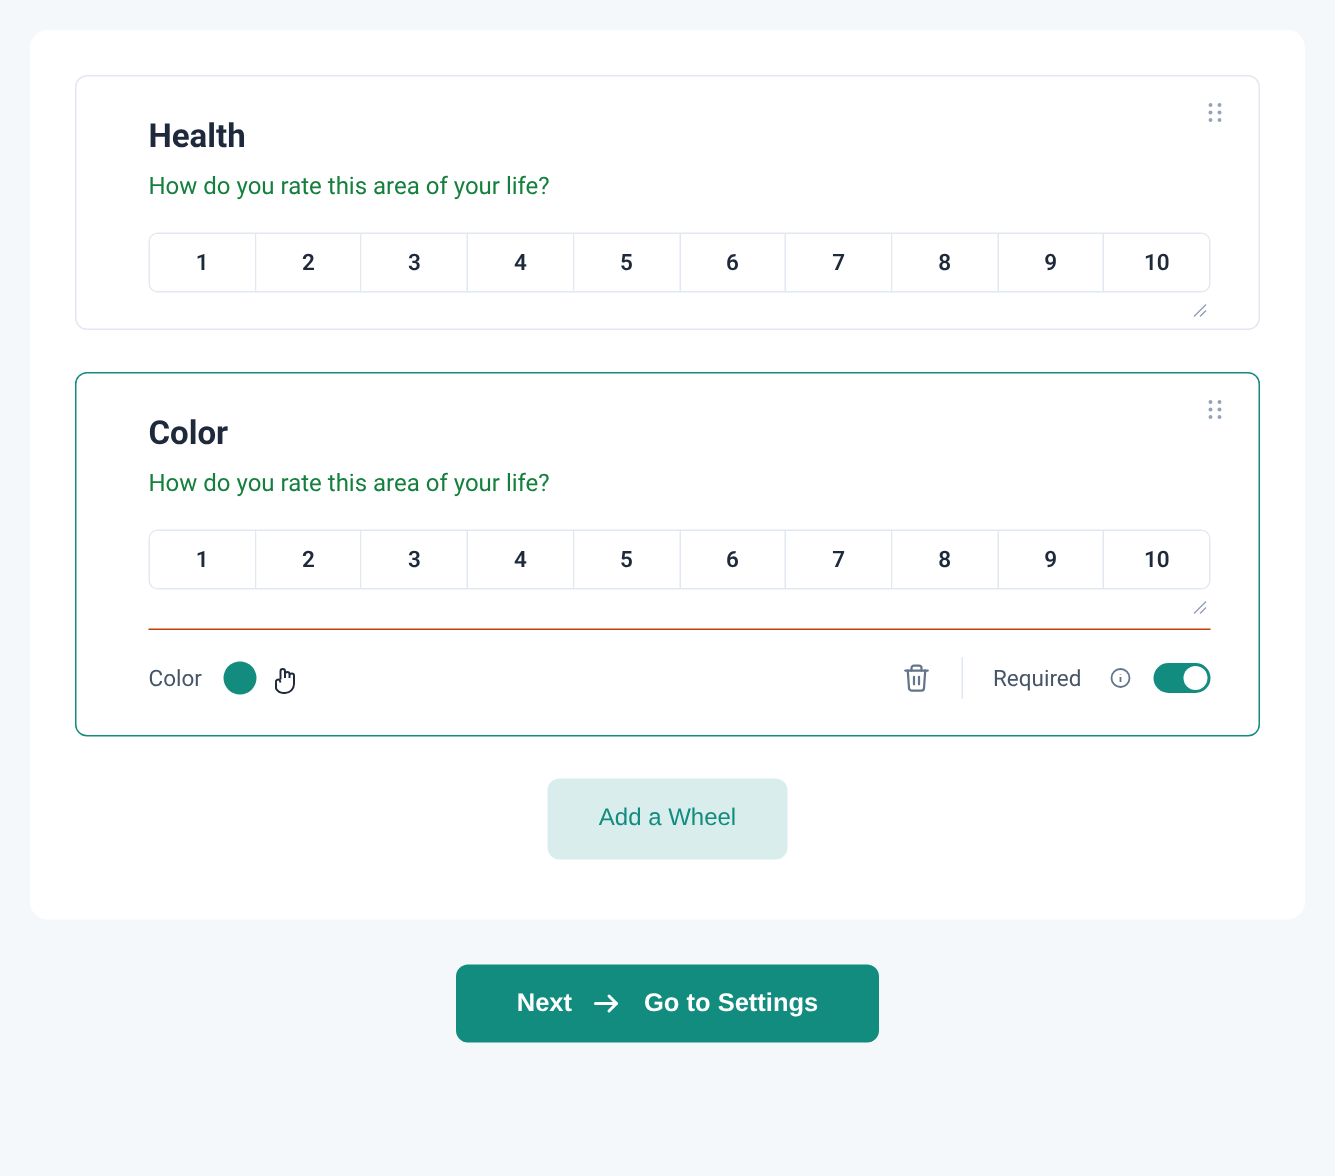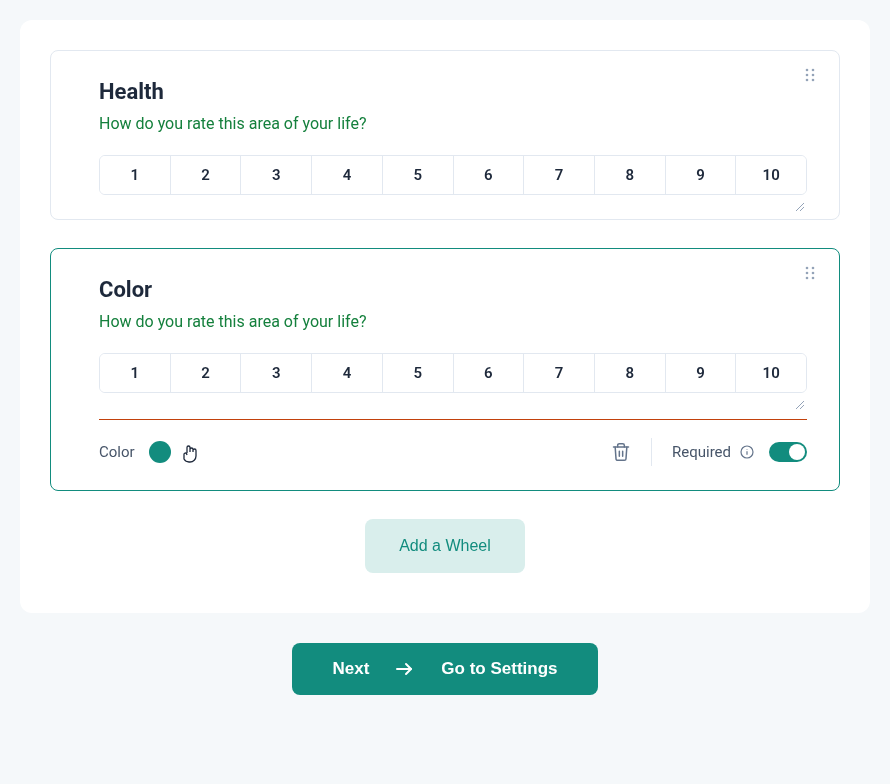--- a/index.html
+++ b/index.html
@@ -103,21 +103,21 @@
       width: 1px;
       height: 28px;
       background: #e2e8f0;
       margin: 0 6px;
     }
     .required-label {
       color: #475569;
       font-size: 15px;
       display: flex;
       align-items: center;
-      gap: 8px;
+      gap: 18px;
     }
     .info-circle {
       display: inline-flex;
       align-items: center;
       color: #64748b;
     }
     .toggle {
       width: 38px;
       height: 20px;
       border-radius: 10px;
@@ -155,21 +155,21 @@
       padding: 18px 34px;
       cursor: pointer;
     }
     .next-bar {
       margin-top: 30px;
       text-align: center;
     }
     .next-btn {
       display: inline-flex;
       align-items: center;
-      gap: 26px;
+      gap: 14px;
       background: #128c7e;
       color: #fff;
       border: none;
       border-radius: 8px;
       padding: 16px 40px;
       font-size: 17px;
       font-weight: 700;
       cursor: pointer;
     }
     .next-btn .arrow { display: inline-flex; }

